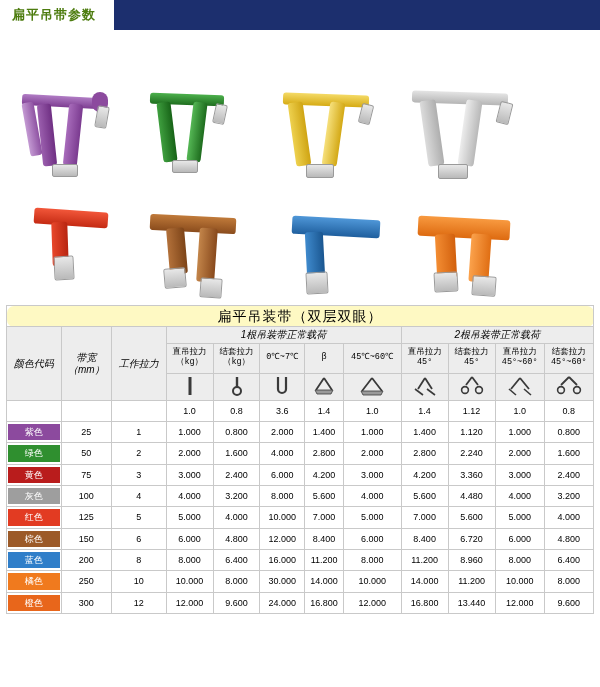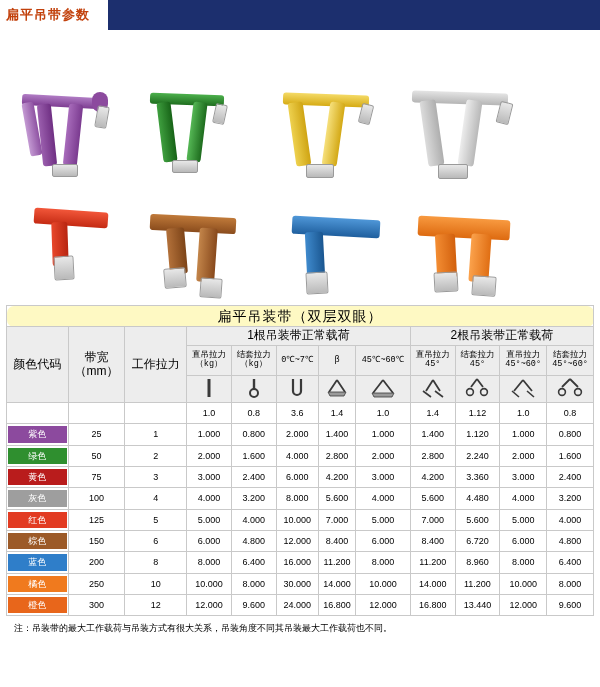--- a/index.html
+++ b/index.html
@@ -15,23 +15,23 @@
   .banner {
     position:relative;
     height:30px;
     background:#1c2f6e;
     margin:0;
   }
   .banner .tab {
     position:absolute;
     left:0; top:0;
     height:30px;
-    padding:0 18px 0 6px;
+    padding:0 18px 0 12px;
     background:#ffffff;
-    color:#c2410c;
+    color:#4d7c0f;
     font-size:13px;
     font-weight:bold;
     display:flex;
     align-items:center;
     letter-spacing:1px;
   }
   .banner .tab:after{
     content:"";
     position:absolute;
     right:-0px; top:0;
@@ -81,22 +81,23 @@
   .title-row td{
     background:#fef9c3;
     font-size:14px;
     font-weight:bold;
     letter-spacing:1px;
     padding:7px 0;
     border-radius:7px;
   }
   .grp-row td{
     background:#ededed;
-    font-size:12px;
+    font-size:10px;
     padding:3px 1px;
+    font-style:italic;
   }
   .hdr td{
     background:#ededed;
     font-size:8.5px;
     height:30px;
     font-family:Liberation Mono, monospace;
   }
   .icon-row td{
     background:#ededed;
     height:26px;
@@ -452,14 +453,13 @@
       <td>24.000</td>
       <td>16.800</td>
       <td>12.000</td>
       <td>16.800</td>
       <td>13.440</td>
       <td>12.000</td>
       <td>9.600</td>
     </tr>
   </tbody>
 </table>
-<div class="note">注：吊装带的最大工作载荷与吊装方式有很大关系，吊装角度不同其吊装最大工作载荷也不同。</div>
 </div>
 
 </body></html>

